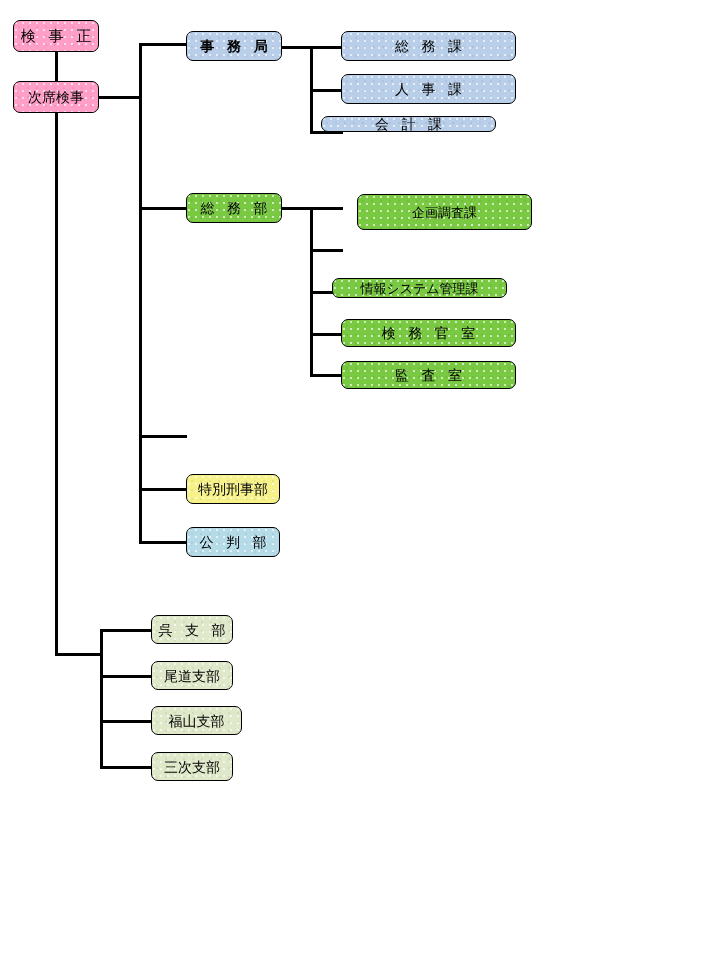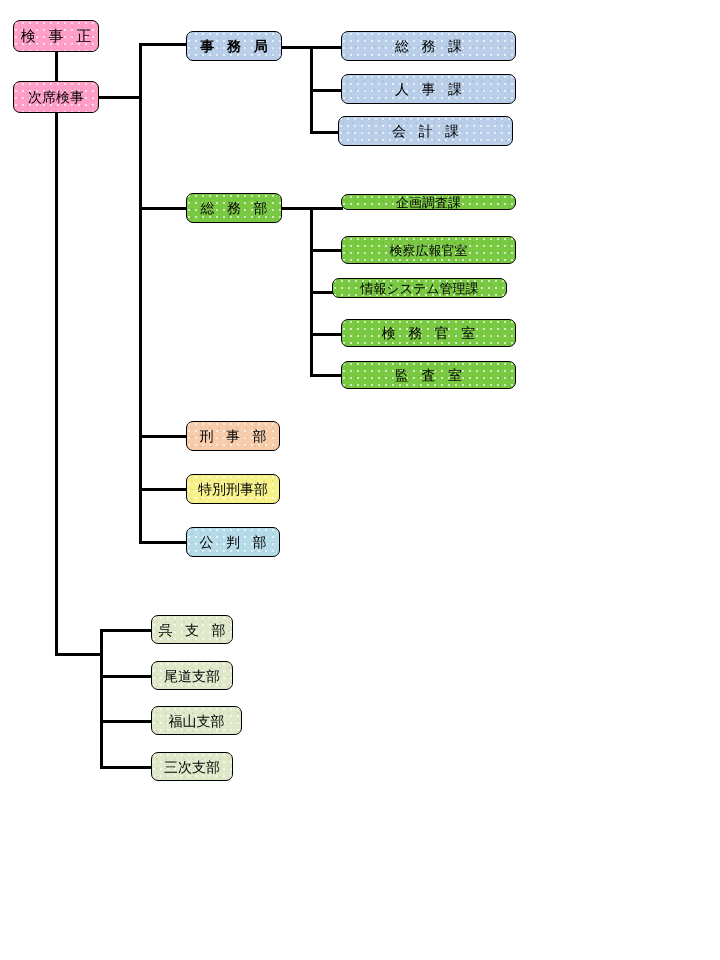--- a/index.html
+++ b/index.html
@@ -127,47 +127,41 @@
   <div class="node c-blue t-md" style="left:186px; top:31px; width:96px; height:30px;font-weight:bold;">
     <span class="label">事 務 局</span>
   </div>
 
   <div class="node c-blue t-md" style="left:341px; top:74px; width:175px; height:30px;">
     <span class="label">人 事 課</span>
   </div>
   <div class="node c-blue t-md" style="left:341px; top:31px; width:175px; height:30px;">
     <span class="label">総 務 課</span>
   </div>
-  <div class="node c-blue t-md" style="left:338px; top:116px; width:175px; height:30px;">
+  <div class="node c-blue t-md" style="left:321px; top:116px; width:175px; height:16px;">
     <span class="label">会 計 課</span>
   </div>
 
   <div class="node c-green t-md" style="left:186px; top:193px; width:96px; height:30px;">
     <span class="label">総 務 部</span>
   </div>
 
-  <div class="node c-green t-sm" style="left:341px; top:194px; width:175px; height:16px;">
+  <div class="node c-green t-sm" style="left:357px; top:194px; width:175px; height:36px;">
     <span class="label">企画調査課</span>
-  </div>
-  <div class="node c-green t-sm" style="left:341px; top:236px; width:175px; height:28px;">
-    <span class="label">検察広報官室</span>
   </div>
   <div class="node c-green t-sm" style="left:332px; top:278px; width:175px; height:20px;">
     <span class="label">情報システム管理課</span>
   </div>
   <div class="node c-green t-md" style="left:341px; top:319px; width:175px; height:28px;">
     <span class="label">検 務 官 室</span>
   </div>
   <div class="node c-green t-md" style="left:341px; top:361px; width:175px; height:28px;">
     <span class="label">監 査 室</span>
   </div>
 
-  <div class="node c-peach t-md" style="left:186px; top:421px; width:94px; height:30px;">
-    <span class="label">刑 事 部</span>
-  </div>
   <div class="node c-yellow t-tight" style="left:186px; top:474px; width:94px; height:30px;">
     <span class="label">特別刑事部</span>
   </div>
   <div class="node c-ltblue t-md" style="left:186px; top:527px; width:94px; height:30px;">
     <span class="label">公 判 部</span>
   </div>
 
   <div class="node c-sage t-md" style="left:151px; top:615px; width:82px; height:29px;">
     <span class="label">呉 支 部</span>
   </div>

